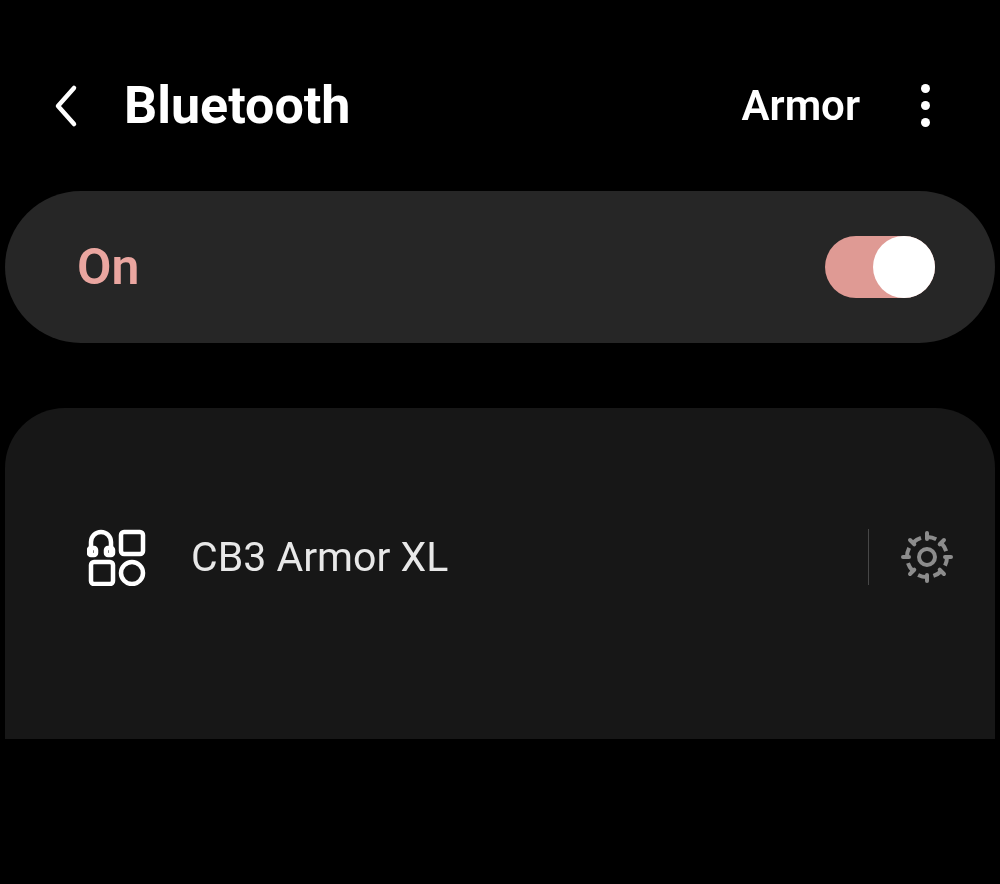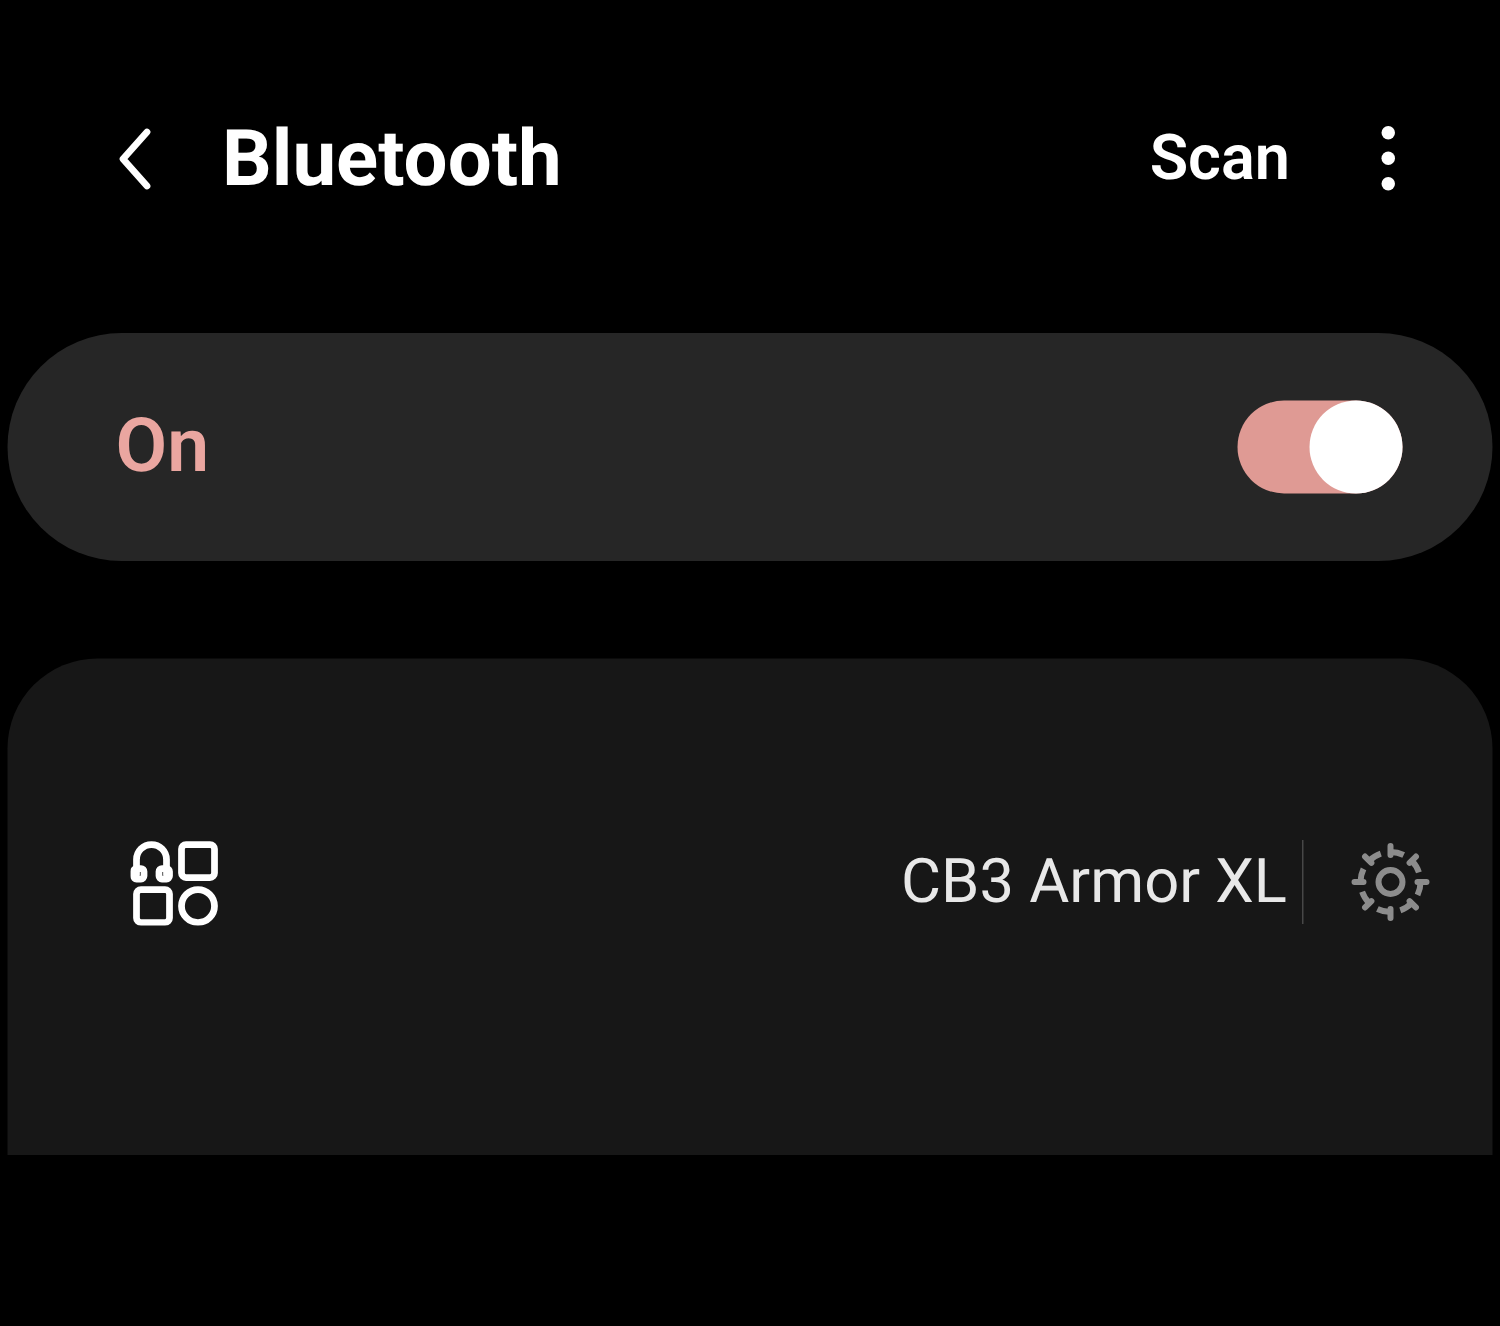--- a/index.html
+++ b/index.html
@@ -13,21 +13,21 @@
       background: #000000;
       font-family: -apple-system, BlinkMacSystemFont, 'Segoe UI', Roboto, sans-serif;
       color: #ffffff;
       overflow: hidden;
     }
     
     
     .header {
       display: flex;
       align-items: center;
-      padding: 75px 55px 45px 70px;
+      padding: 75px 55px 45px 46px;
     }
     .back-btn {
       width: 40px;
       height: 40px;
       display: flex;
       align-items: center;
       justify-content: center;
       cursor: pointer;
       margin-right: 38px;
     }
@@ -59,21 +59,21 @@
     .more-dot {
       width: 9px;
       height: 9px;
       background: #ffffff;
       border-radius: 50%;
     }
     
     
     .toggle-card {
       background: #262626;
-      margin: 41px 5px 0 5px;
+      margin: 10px 5px 0 5px;
       border-radius: 90px;
       padding: 45px 60px 45px 72px;
       display: flex;
       align-items: center;
       justify-content: space-between;
     }
     .toggle-label {
       font-size: 50px;
       font-weight: 600;
       color: #eaa6a0;
@@ -107,21 +107,20 @@
       display: flex;
       align-items: center;
       padding: 35px 40px 35px 82px;
     }
     .device-main {
       display: flex;
       align-items: center;
       flex: 1;
       cursor: pointer;
       gap: 44px;
-      justify-content: space-between;
     }
     .device-icon {
       width: 60px;
       height: 58px;
       display: flex;
       align-items: center;
       justify-content: center;
     }
     .device-name {
       font-size: 41px;
@@ -150,21 +149,21 @@
 </head>
 <body>
 
 <div class="header">
   <div class="back-btn">
     <svg viewBox="0 0 28 44" fill="none" stroke="#ffffff" stroke-width="4.5" stroke-linecap="round" stroke-linejoin="round">
       <polyline points="22,4 6,22 22,40"></polyline>
     </svg>
   </div>
   <div class="page-title">Bluetooth</div>
-  <div class="scan-btn">Scan</div>
+  <div class="scan-btn">Armor</div>
   <div class="more-btn">
     <div class="more-dot"></div>
     <div class="more-dot"></div>
     <div class="more-dot"></div>
   </div>
 </div>
 
 <div class="toggle-card">
   <div class="toggle-label">On</div>
   <div class="toggle-switch">

